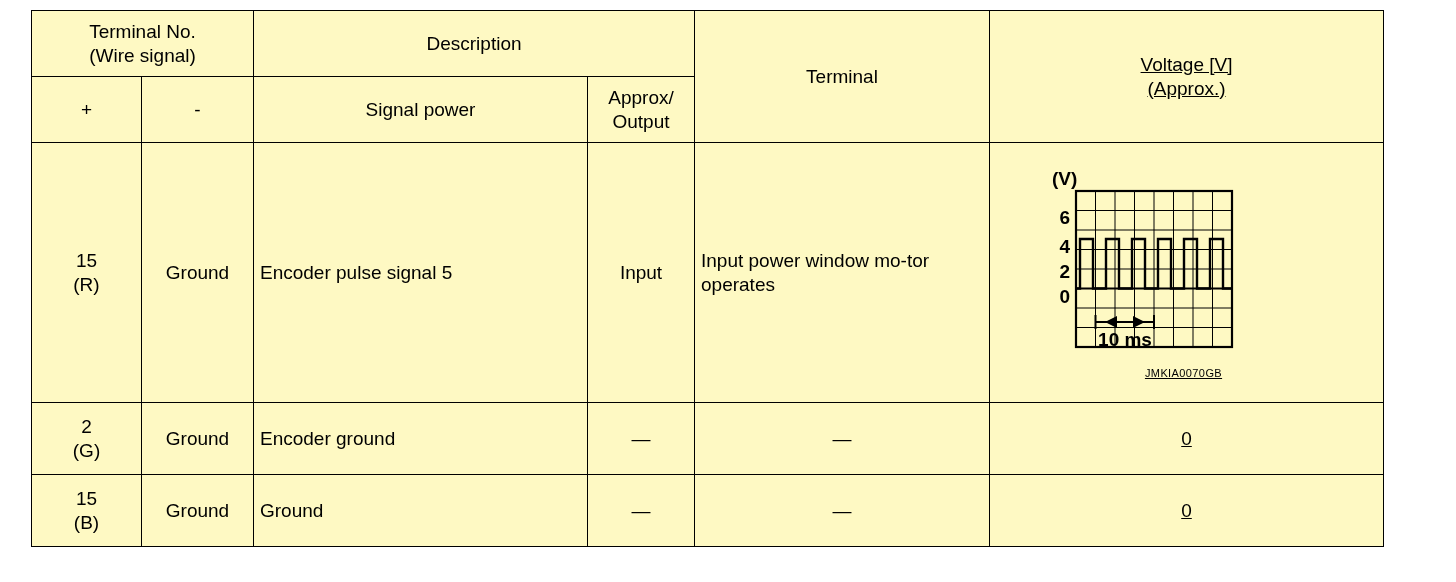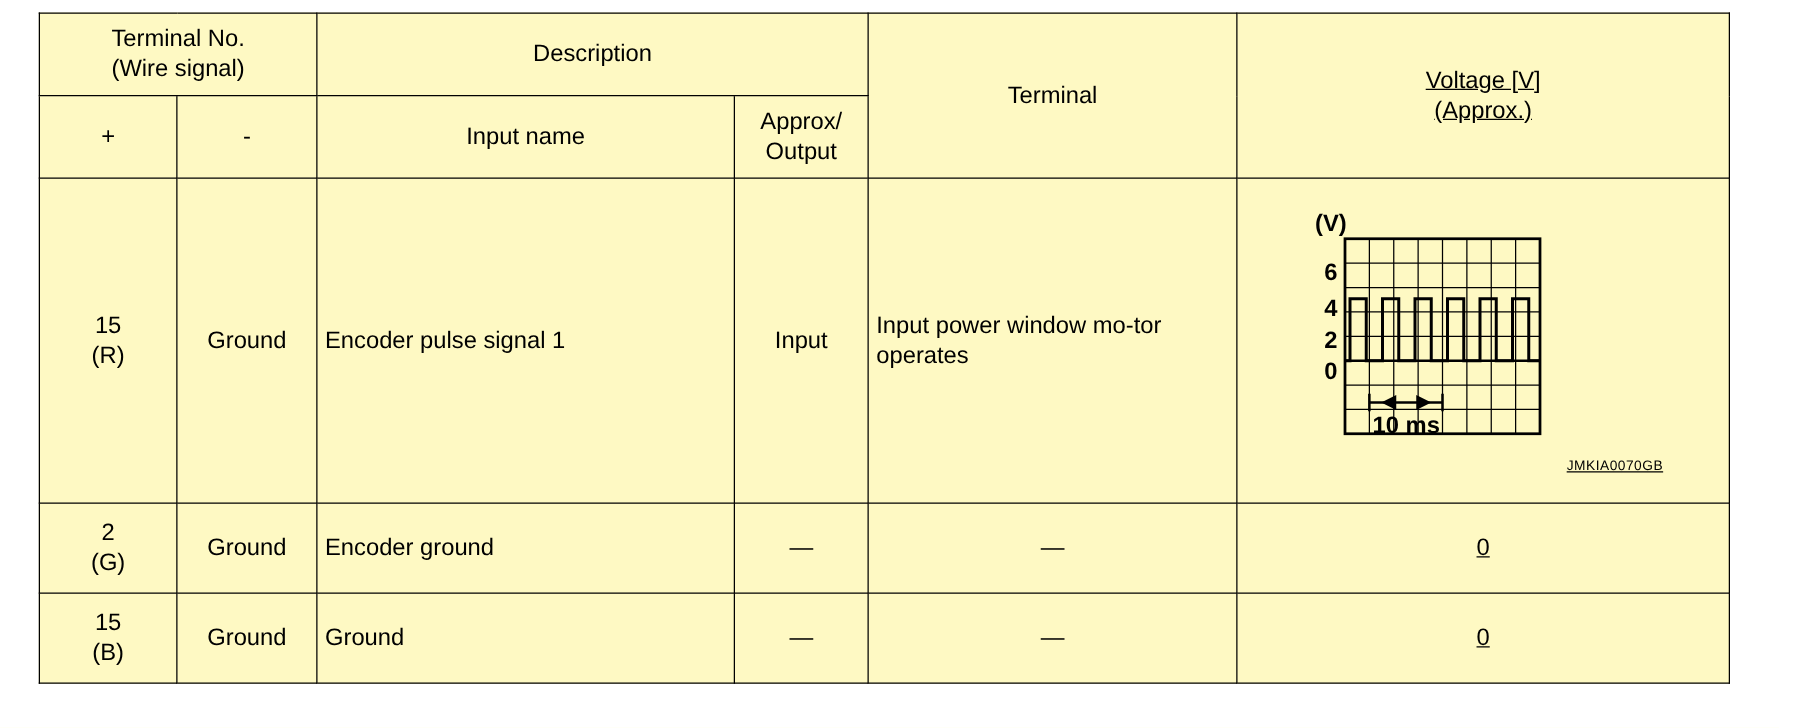--- a/index.html
+++ b/index.html
@@ -73,21 +73,20 @@
     padding-top: 4px;
   }
   .wave-fig {
     position: relative;
     width: 286px;
     height: 200px;
     margin: 0 auto;
   }
   .wave-fig svg { display: block; }
   .fig-caption {
-    text-align: right;
     font-size: 11px;
     letter-spacing: 0.4px;
     font-family: "Liberation Sans", sans-serif;
     color: #000;
     padding-right: 6px;
     margin-top: -2px;
   }
 </style>
 </head>
 <body>
@@ -115,34 +114,34 @@
         <th class="c-center" rowspan="2">Terminal</th>
         <th class="c-center no-right" rowspan="2">
           <div>Voltage [V]</div>
           <div>(Approx.)</div>
         </th>
       </tr>
 
       <tr class="hdr-sub">
         <th class="c-center no-left sep-right">+</th>
         <th class="c-center">-</th>
-        <th class="c-center">Input name</th>
+        <th class="c-center">Signal power</th>
         <th class="c-center sep-right">
           <div>Approx/</div>
           <div>Output</div>
         </th>
       </tr>
 
       <tr class="rowline-thick row-wave">
         <td class="c-center no-left sep-right">
           <div>15</div>
           <div>(R)</div>
         </td>
         <td class="c-center">Ground</td>
-        <td class="c-left">Encoder pulse signal 1</td>
+        <td class="c-left">Encoder pulse signal 5</td>
         <td class="c-center sep-right">Input</td>
         <td class="c-left">Input power window mo-tor operates</td>
         <td class="c-center no-right">
 
           <div class="wave-wrap">
             <div class="wave-fig">
               <svg viewBox="0 0 286 200" width="286" height="200" xmlns="http://www.w3.org/2000/svg">
 
                 <text x="8" y="16" font-family="Liberation Sans, sans-serif" font-size="19" font-weight="bold" fill="#000">(V)</text>
 

